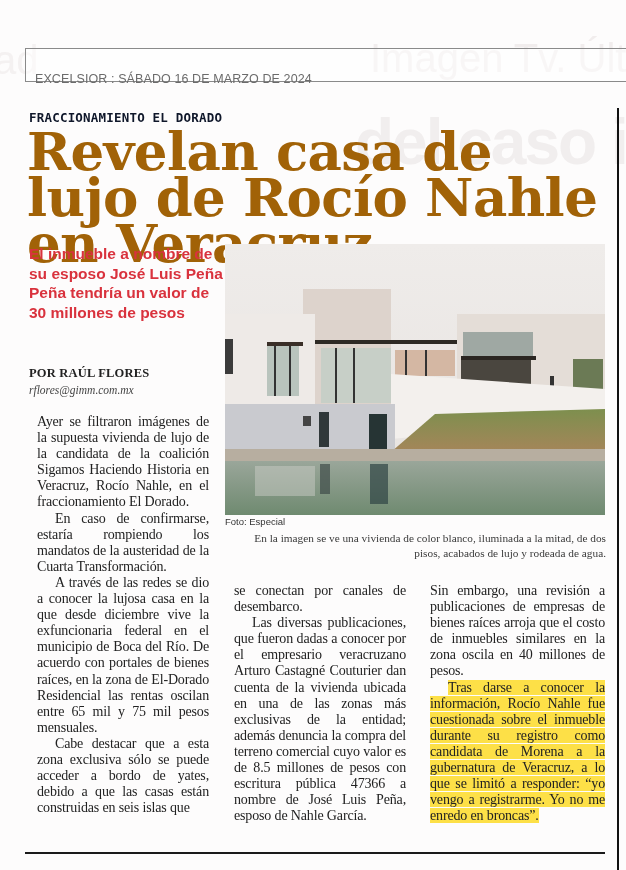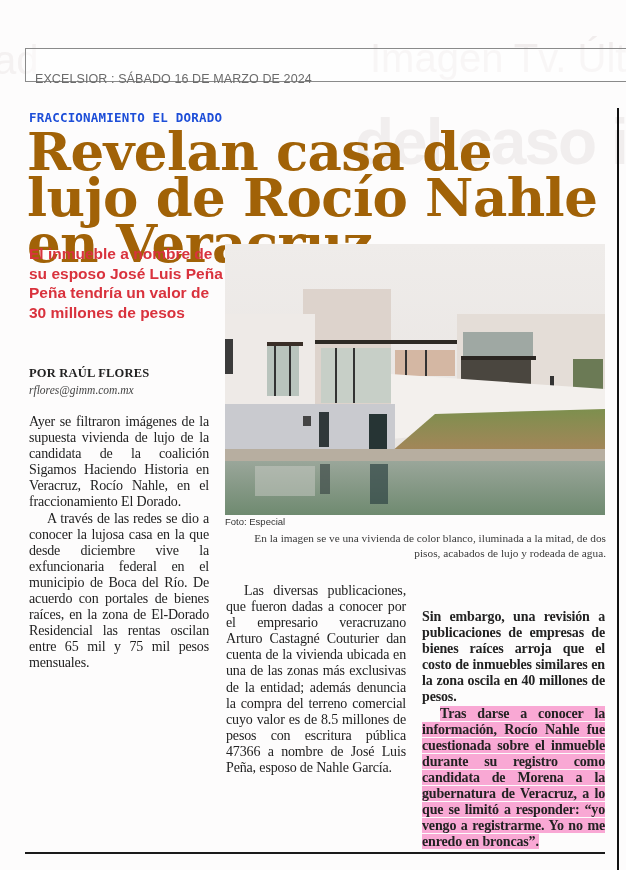--- a/index.html
+++ b/index.html
@@ -18,21 +18,21 @@
     .dateline-text {
       position: absolute; left: 9px; top: 23px;
       font-family: "Liberation Sans", sans-serif; font-size: 12.5px; color: #6b6b6b; letter-spacing: 0.1px;
     }
 
     .right-rule { position: absolute; left: 617px; top: 108px; width: 2px; height: 762px; background: #111; }
 
     .kicker {
       position: absolute; left: 29px; top: 110px;
       font-family: "DejaVu Sans Mono", monospace; font-size: 12.5px; font-weight: bold;
-      color: #1d4ed8; letter-spacing: 0.2px;
+      color: #0f172a; letter-spacing: 0.2px;
     }
     .headline {
       position: absolute; left: 27px; top: 128px; width: 580px;
       font-family: "DejaVu Serif", serif; font-weight: bold; font-size: 53px; line-height: 46px;
       color: #a16207; letter-spacing: -0.6px;
     }
     .subhead {
       position: absolute; left: 29px; top: 244px; width: 200px;
       font-family: "Liberation Sans", sans-serif; font-size: 15.5px; font-weight: bold; line-height: 19.5px;
       color: #d9323d;
@@ -56,26 +56,26 @@
     }
     .caption {
       position: absolute; left: 226px; top: 531px; width: 380px;
       font-family: Liberation Serif, serif; font-size: 11.3px; line-height: 15px; color: #3a3a3a; text-align: right;
     }
 
     .col {
       position: absolute; font-family: "Liberation Serif", serif; font-size: 14px; line-height: 16.1px; color: #222;
       text-align: justify; letter-spacing: -0.15px;
     }
-    .col p { text-indent: 18px; }
+    .col p { text-indent: 18px; margin-left: 8px; }
     .col p.noindent { text-indent: 0; }
     .col1 { left: 29px; top: 414px; width: 180px; }
     .col2 { left: 226px; top: 583px; width: 180px; }
-    .col3 { left: 422px; top: 609px; width: 183px; font-weight: bold; }
-    .hl { background: #f9a8d4; box-decoration-break: clone; -webkit-box-decoration-break: clone; }
+    .col3 { left: 422px; top: 583px; width: 183px; }
+    .hl { background: #fde047; box-decoration-break: clone; -webkit-box-decoration-break: clone; }
 
     .bottom-rule { position: absolute; left: 25px; top: 852px; width: 580px; height: 1.5px; background: #1a1a1a; }
   </style>
 </head>
 <body>
 
 <div class="ghost g1">ad</div>
 <div class="ghost g2">Imagen Tv. Última</div>
 <div class="ghost g3">del caso igual</div>
 
@@ -147,24 +147,27 @@
     <rect x="95" y="220" width="10" height="30" fill="#3f4c48" opacity="0.7"></rect>
     <rect x="145" y="220" width="18" height="40" fill="#2f4444" opacity="0.7"></rect>
     <rect x="30" y="222" width="60" height="30" fill="#c9cbc6" opacity="0.5"></rect>
   </svg>
 </div>
 <div class="credit">Foto: Especial</div>
 <div class="caption">En la imagen se ve una vivienda de color blanco, iluminada a la mitad, de dos pisos, acabados de lujo y rodeada de agua.</div>
 
 <div class="col col1">
   <p class="noindent">Ayer se filtraron imágenes de la supuesta vivienda de lujo de la candidata de la coalición Sigamos Haciendo Historia en Veracruz, Rocío Nahle, en el fraccionamiento El Dorado.</p>
+  <p>En caso de confirmarse, estaría rompiendo los mandatos de la austeridad de la Cuarta Transformación.</p>
   <p>A través de las redes se dio a conocer la lujosa casa en la que desde diciembre vive la exfuncionaria federal en el municipio de Boca del Río. De acuerdo con portales de bienes raíces, en la zona de El-Dorado Residencial las rentas oscilan entre 65 mil y 75 mil pesos mensuales.</p>
+  <p>Cabe destacar que a esta zona exclusiva sólo se puede acceder a bordo de yates, debido a que las casas están construidas en seis islas que</p>
 </div>
 
 <div class="col col2">
+  <p class="noindent">se conectan por canales de desembarco.</p>
   <p>Las diversas publicaciones, que fueron dadas a conocer por el empresario veracruzano Arturo Castagné Couturier dan cuenta de la vivienda ubicada en una de las zonas más exclusivas de la entidad; además denuncia la compra del terreno comercial cuyo valor es de 8.5 millones de pesos con escritura pública 47366 a nombre de José Luis Peña, esposo de Nahle García.</p>
 </div>
 
 <div class="col col3">
   <p class="noindent">Sin embargo, una revisión a publicaciones de empresas de bienes raíces arroja que el costo de inmuebles similares en la zona oscila en 40 millones de pesos.</p>
   <p><span class="hl">Tras darse a conocer la información, Rocío Nahle fue cuestionada sobre el inmueble durante su registro como candidata de Morena a la gubernatura de Veracruz, a lo que se limitó a responder: “yo vengo a registrarme. Yo no me enredo en broncas”.</span></p>
 </div>
 
 <div class="bottom-rule"></div>
 

